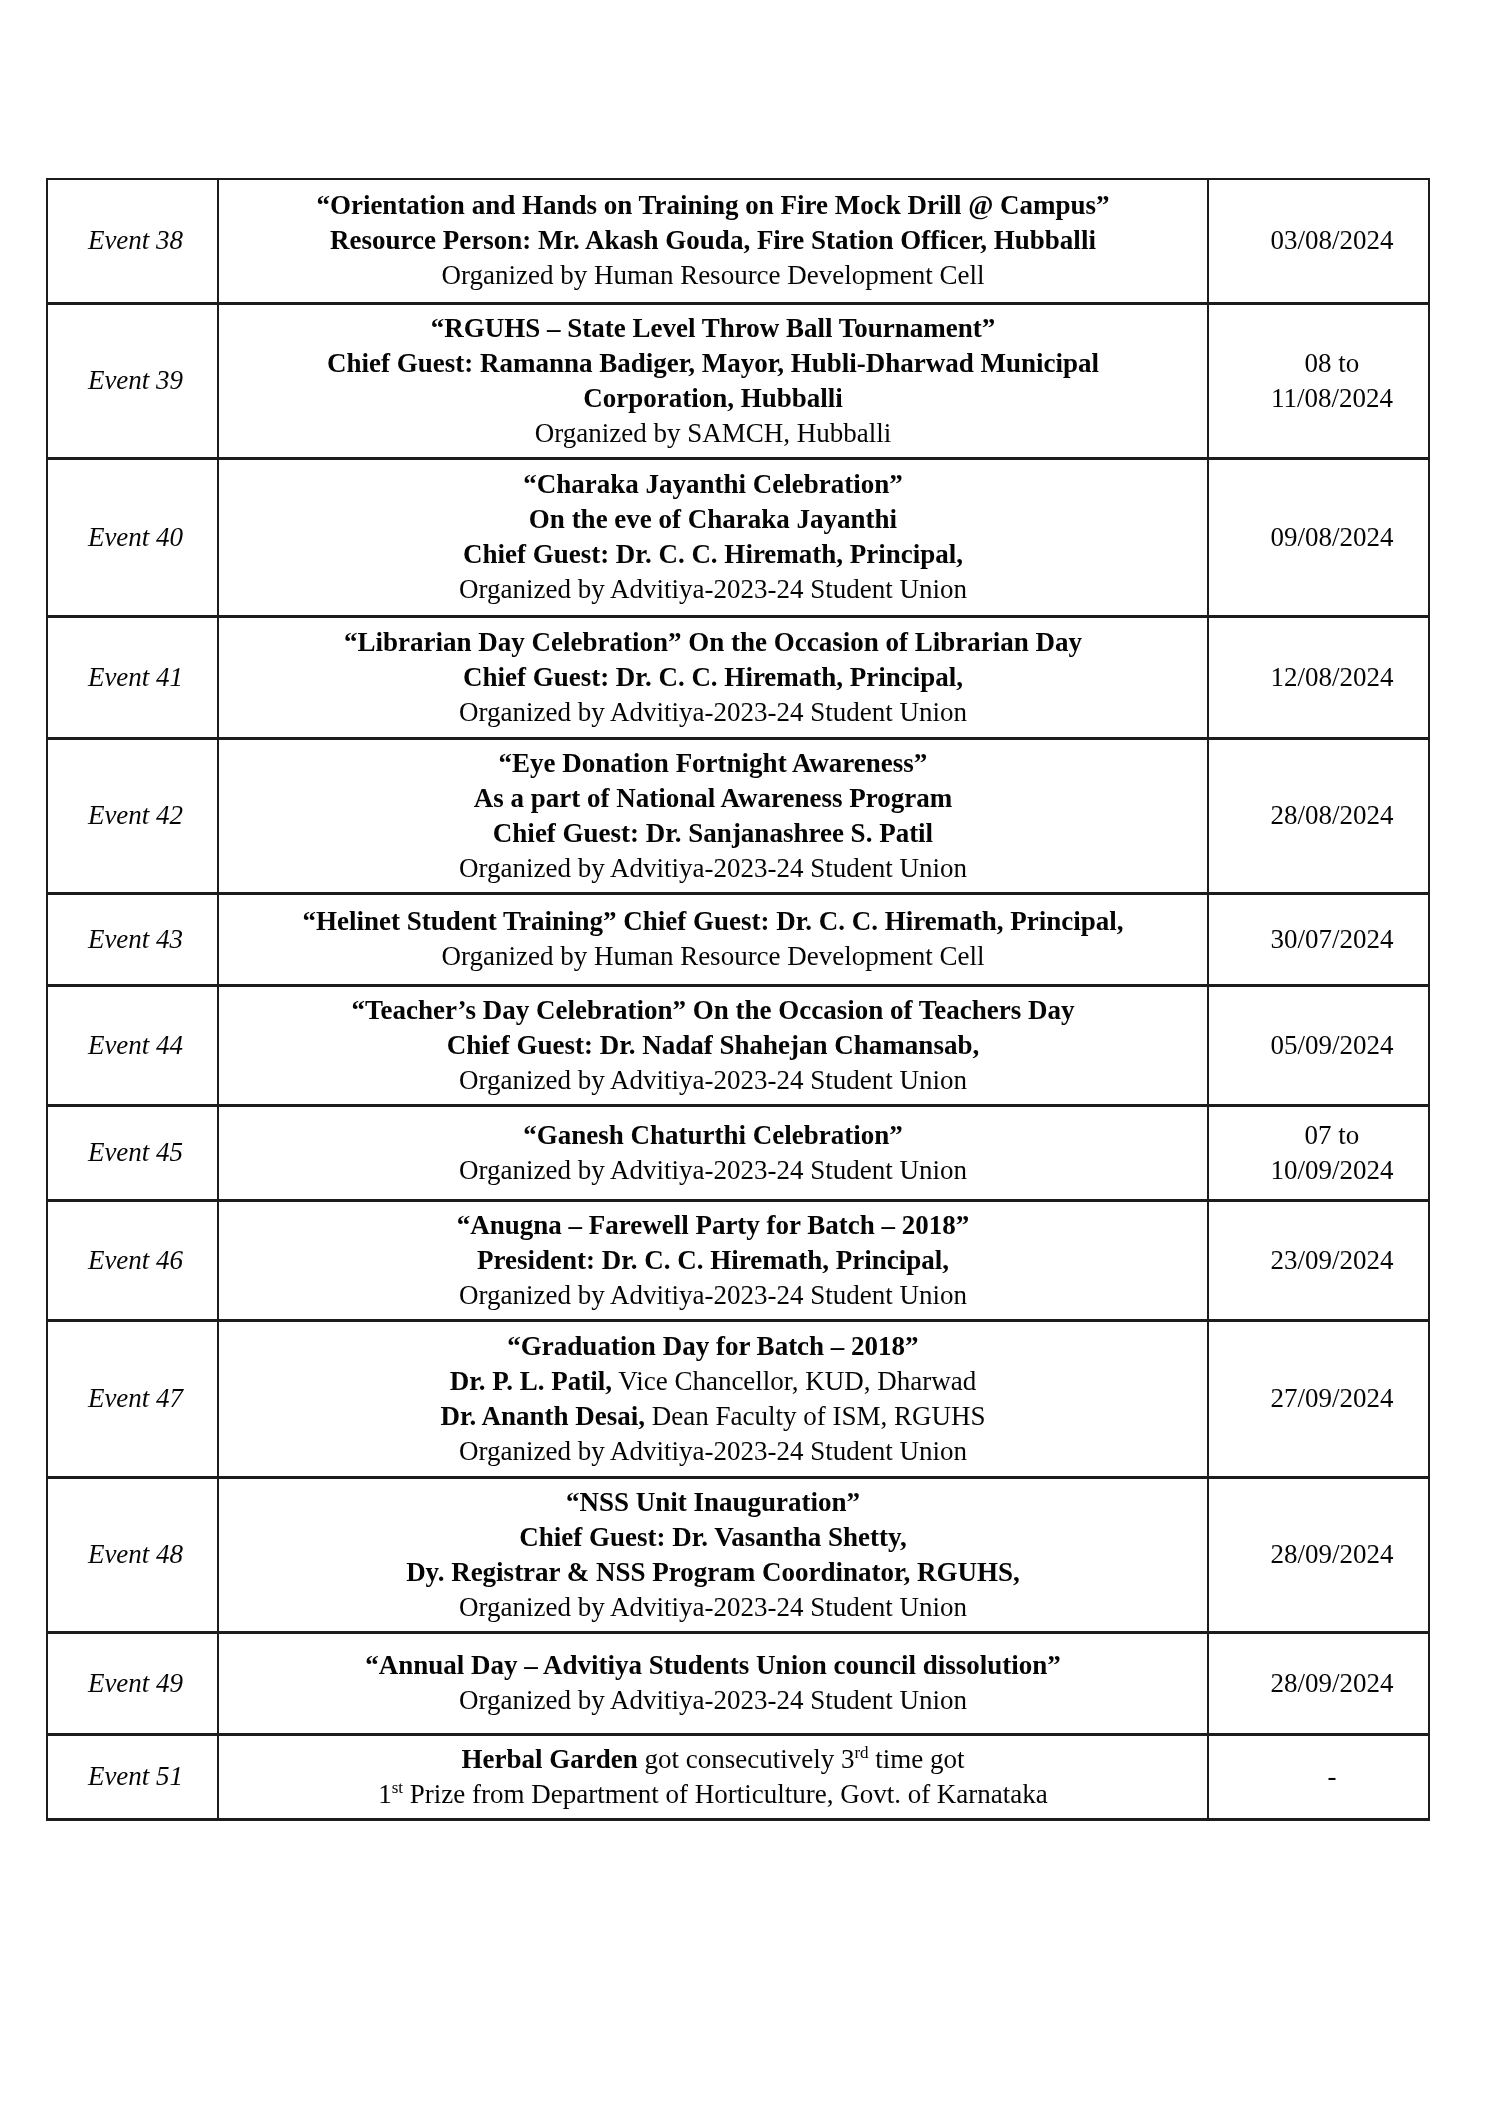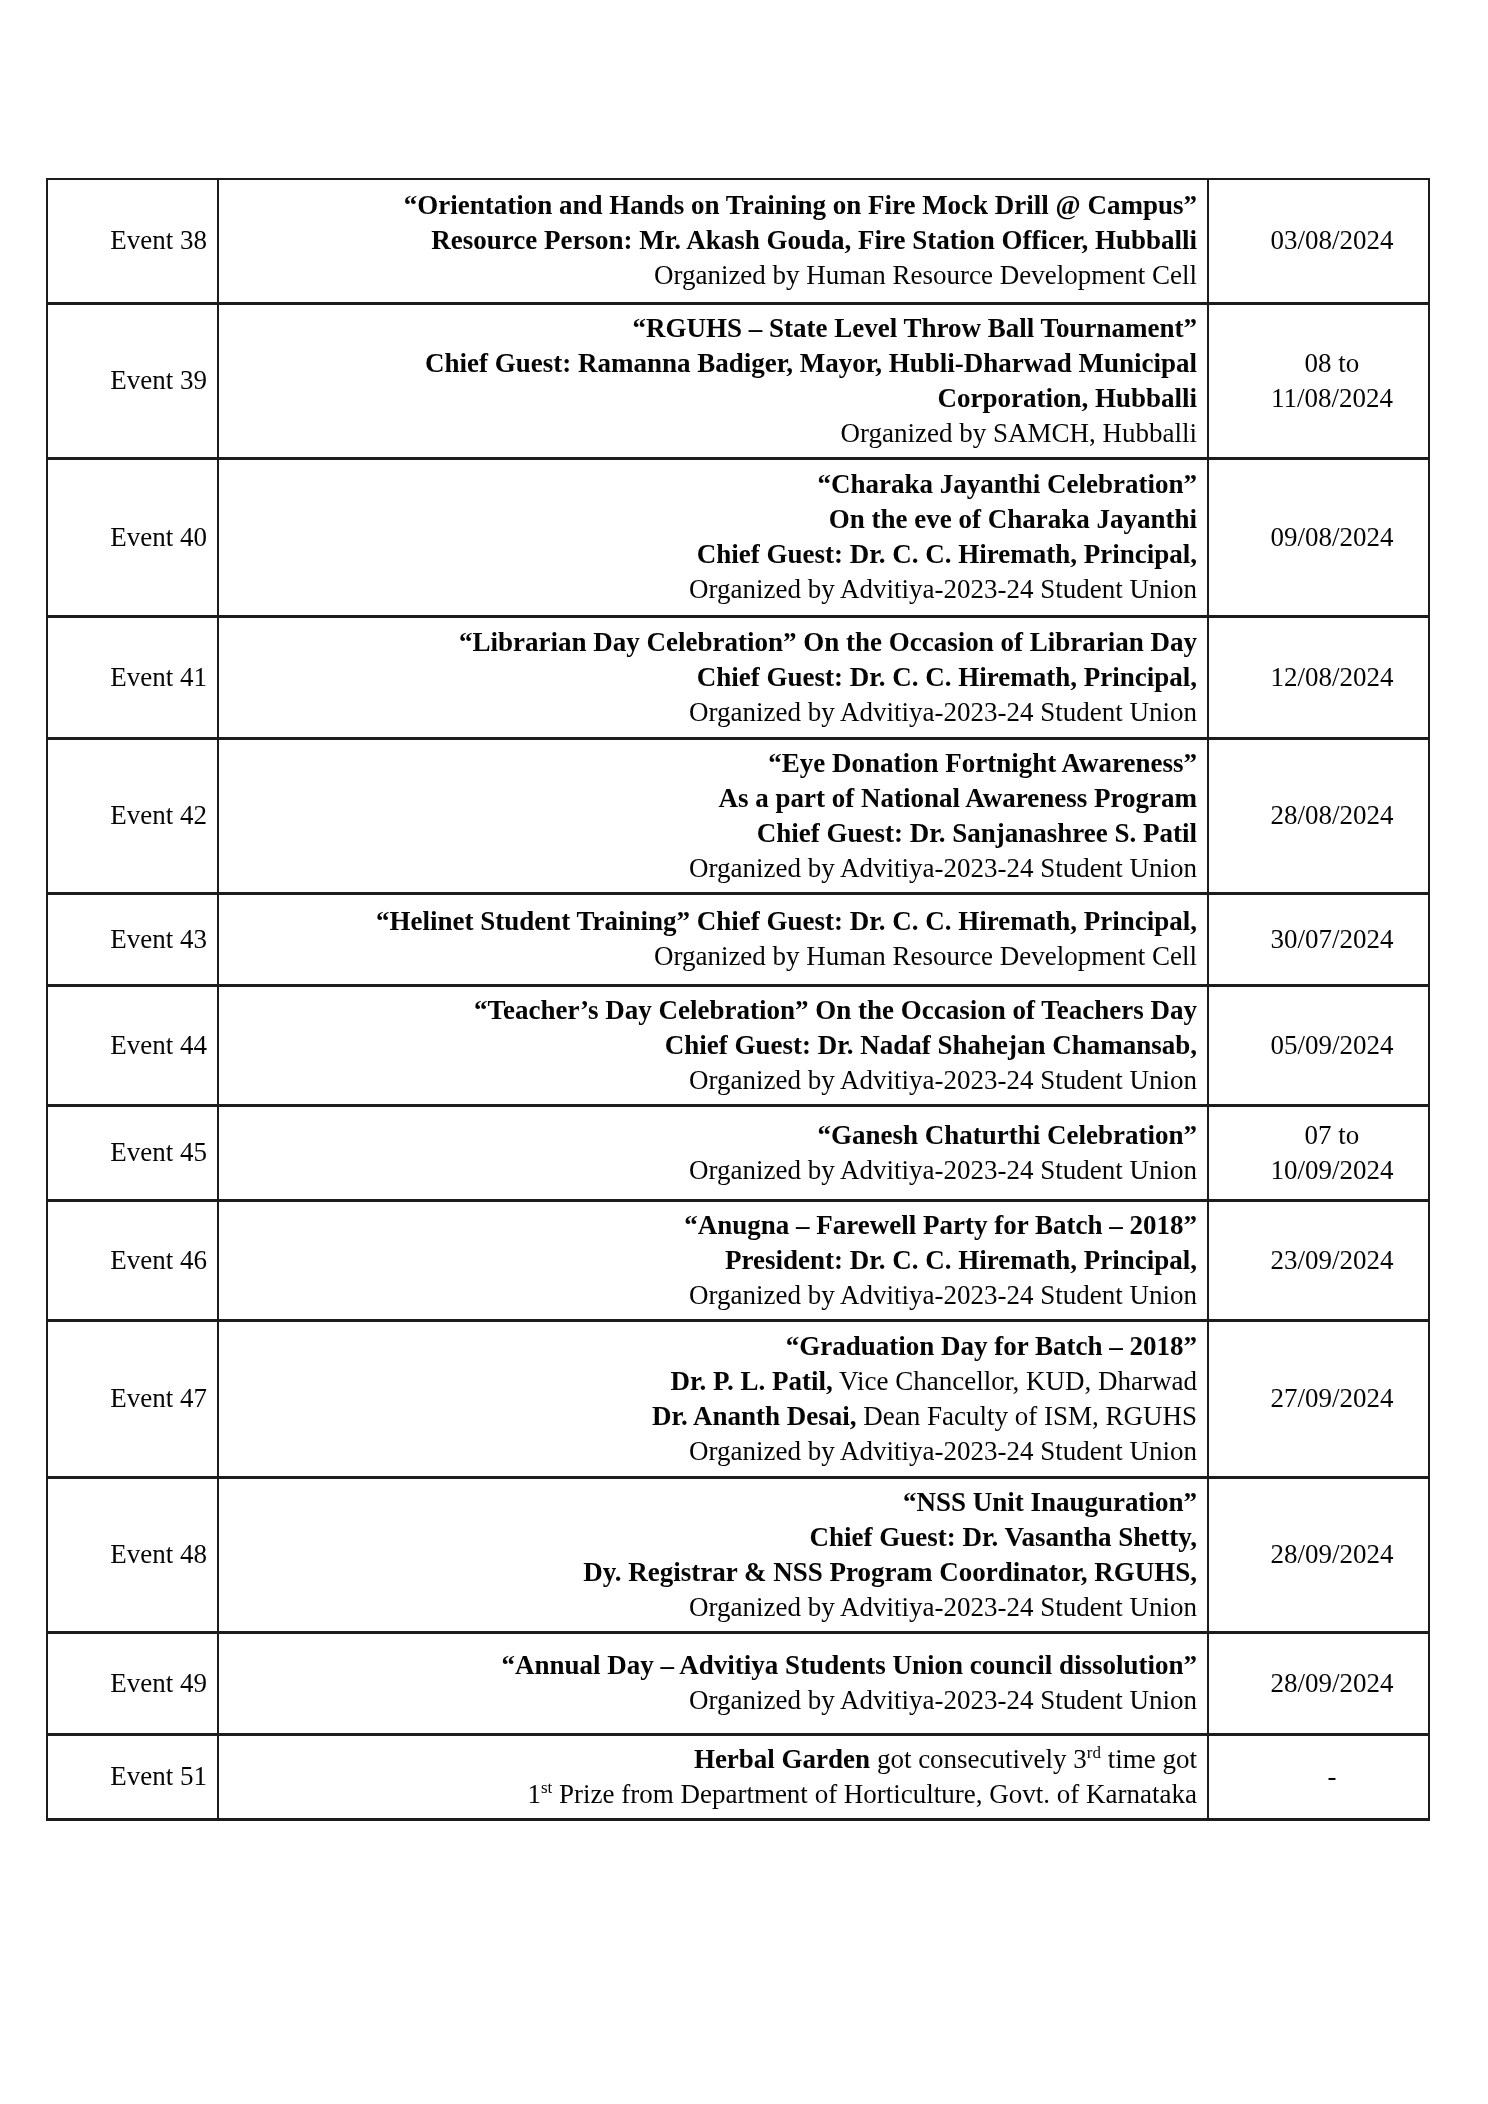--- a/index.html
+++ b/index.html
@@ -23,22 +23,22 @@
   col.c-desc{width:990px;}
   col.c-date{width:221px;}
   td{
     border:2px solid var(--border-col);
     border-top-width:3px;border-bottom-width:3px;
     vertical-align:middle;
     padding:6px 10px;
   }
   #rows tr:first-child td{border-top-width:2px;}
   #rows tr:last-child td{border-bottom-width:3px;}
-  td.id-cell{text-align:right;padding-left:16px;}
-  td.desc-cell{text-align:right;}
+  td.id-cell{text-align:center;padding-left:16px;font-style:italic;}
+  td.desc-cell{text-align:center;}
   td.date-cell{text-align:center;padding-left:37px;}
   .b{font-weight:bold;}
   sup{font-size:17px;line-height:0;vertical-align:super;}
   
   #rows tr:nth-child(1){height:124px;}
   #rows tr:nth-child(2){height:155px;}
   #rows tr:nth-child(3){height:158px;}
   #rows tr:nth-child(4){height:122px;}
   #rows tr:nth-child(5){height:155px;}
   #rows tr:nth-child(6){height:92px;}

